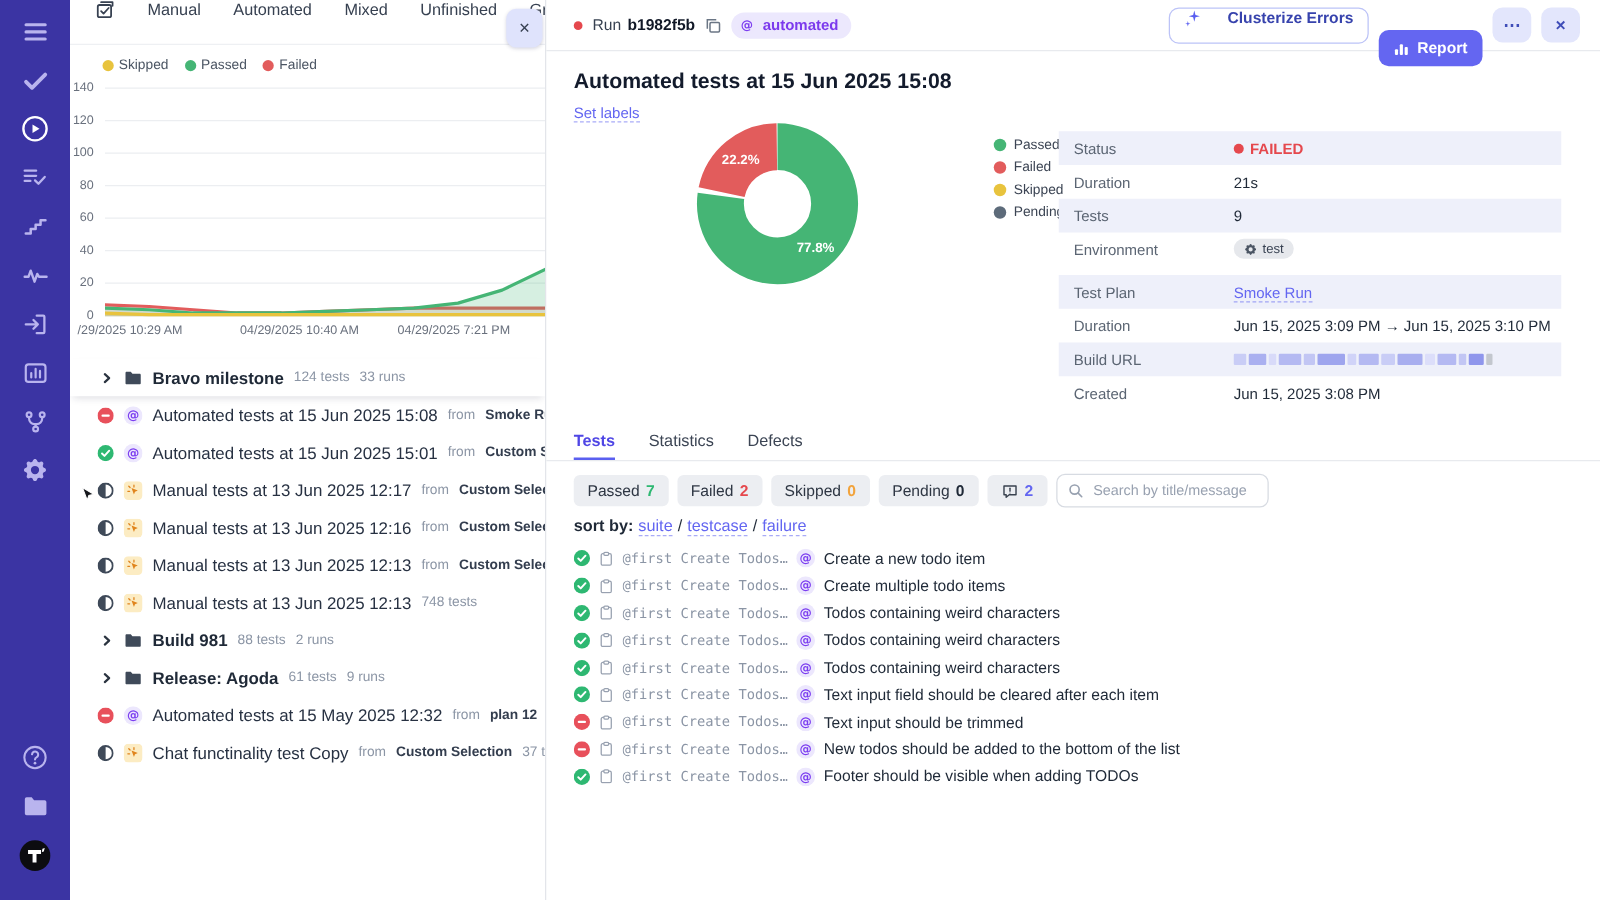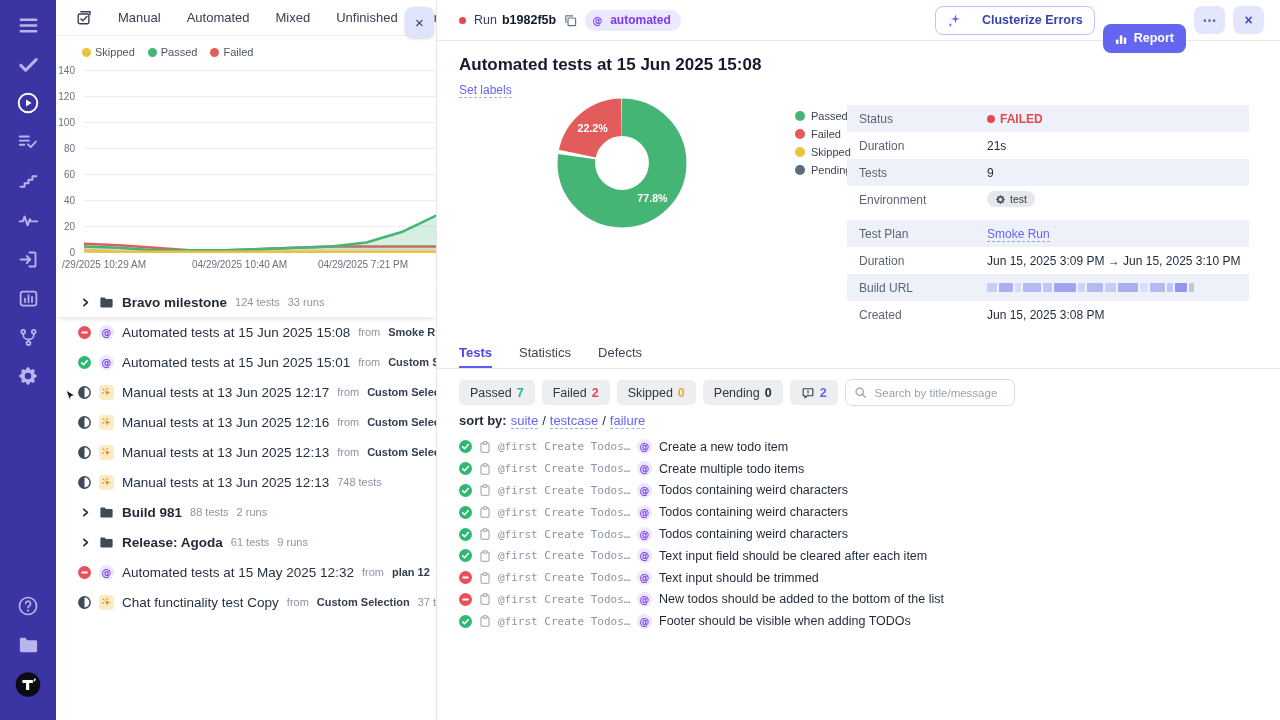--- a/index.html
+++ b/index.html
@@ -23,21 +23,21 @@
   .bc-sep{color:#9aa3af;font-weight:400;padding:0 3px;}
   .bc-page{color:#111827;}
   .filter-btn{width:27px;height:27px;border:none;border-radius:7px;background:#e0e4fb;color:#1f2937;
               display:flex;align-items:center;justify-content:center;cursor:pointer;flex:none;}
   .search{flex:1;height:27px;border:1px solid #d7dbe2;border-radius:7px;background:#fff;
           display:flex;align-items:center;gap:6px;padding:0 8px;color:#98a1b0;min-width:0;}
   .search input{border:none;outline:none;width:100%;font-size:12px;font-family:inherit;color:#374151;background:transparent;}
   .search input::placeholder{color:#98a1b0;}
   .lp-close{position:absolute;top:7px;right:2px;width:29px;height:31px;background:#dfe3fc;border:none;
             border-radius:8px;font-size:15px;color:#374151;cursor:pointer;box-shadow:0 1px 3px rgba(40,40,90,.18);z-index:4;}
-  .lp-tabs{display:flex;align-items:center;gap:26px;padding:0 0 0 20px;height:35px;
+  .lp-tabs{display:flex;align-items:flex-start;gap:26px;padding:0 0 0 20px;height:35px;
            border-bottom:1px solid #eef0f3;font-size:13px;color:#374151;}
   .lp-tab{cursor:pointer;white-space:nowrap;}
   .lp-tabs .ic{color:#374151;cursor:pointer;}
 
   
   .lp-chart{padding-top:10px;}
   .chart-legend{display:flex;gap:13px;margin-left:26px;font-size:11px;color:#4b5563;align-items:center;}
   .cl-item{display:flex;align-items:center;gap:4px;}
   .cl-dot{width:9px;height:9px;border-radius:50%;}
   .plot{position:relative;height:183px;margin-top:12px;}
@@ -66,21 +66,21 @@
   .right-panel{position:absolute;left:437px;top:0;width:843px;height:673px;background:#fff;}
   .rp-topbar{height:41px;border-bottom:1px solid #e8eaee;display:flex;align-items:center;
              padding:0 16px 0 22px;gap:8px;box-sizing:border-box;}
   .red-dot{width:7px;height:7px;border-radius:50%;background:#e5484d;flex:none;}
   .run-label{font-size:12.5px;color:#374151;}
   .run-id{font-size:12.5px;font-weight:700;color:#111827;margin-left:-3px;}
   .tag-automated{display:inline-flex;align-items:center;gap:5px;background:#ece8fd;border-radius:12px;
                  padding:3px 10px 3px 5px;font-size:12px;font-weight:600;color:#7c3aed;cursor:pointer;}
   .topbar-actions{margin-left:auto;display:flex;gap:8px;align-items:center;}
   .btn-outline{height:29px;border:1px solid #bcc3f7;border-radius:8px;background:#fff;color:#3743ad;
-               font-size:12.5px;font-weight:600;padding:0 11px;display:flex;align-items:center;gap:20px;cursor:pointer;font-family:inherit;}
+               font-size:12.5px;font-weight:600;padding:0 11px;display:flex;align-items:flex-start;gap:20px;cursor:pointer;font-family:inherit;}
   .btn-primary{height:29px;border:none;border-radius:8px;background:#6466f1;color:#fff;
                font-size:12.5px;font-weight:600;padding:0 12px;display:flex;align-items:center;gap:6px;cursor:pointer;font-family:inherit;margin-top:36px;}
   .btn-light{width:31px;height:28px;border:none;border-radius:8px;background:#e3e6fc;color:#3f4db8;
              font-size:14px;font-weight:700;cursor:pointer;display:flex;align-items:center;justify-content:center;font-family:inherit;}
   .rp-title{margin:14px 0 0 22px;font-size:17px;font-weight:700;color:#131b2c;}
   .rp-setlabels{display:inline-block;margin:8px 0 3px 22px;font-size:12px;color:#6366f1;cursor:pointer;
                 border-bottom:1px dashed rgba(99,102,241,.55);}
   .donut{position:absolute;left:116px;top:96px;width:138px;height:134px;}
   .donut text{font-weight:700;font-size:10.5px;fill:#fff;font-family:"Liberation Sans",sans-serif;}
   .donut-legend{position:absolute;left:358px;top:110px;font-size:11px;color:#3c4554;}

